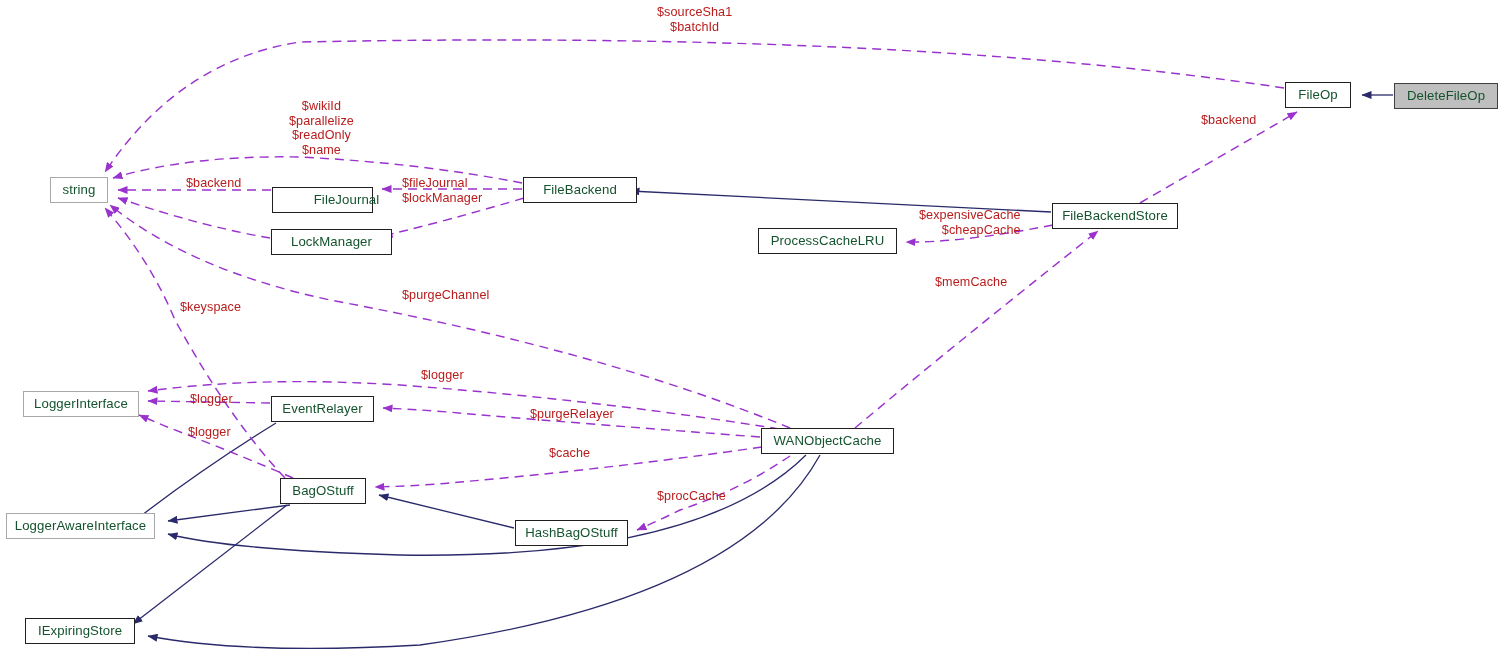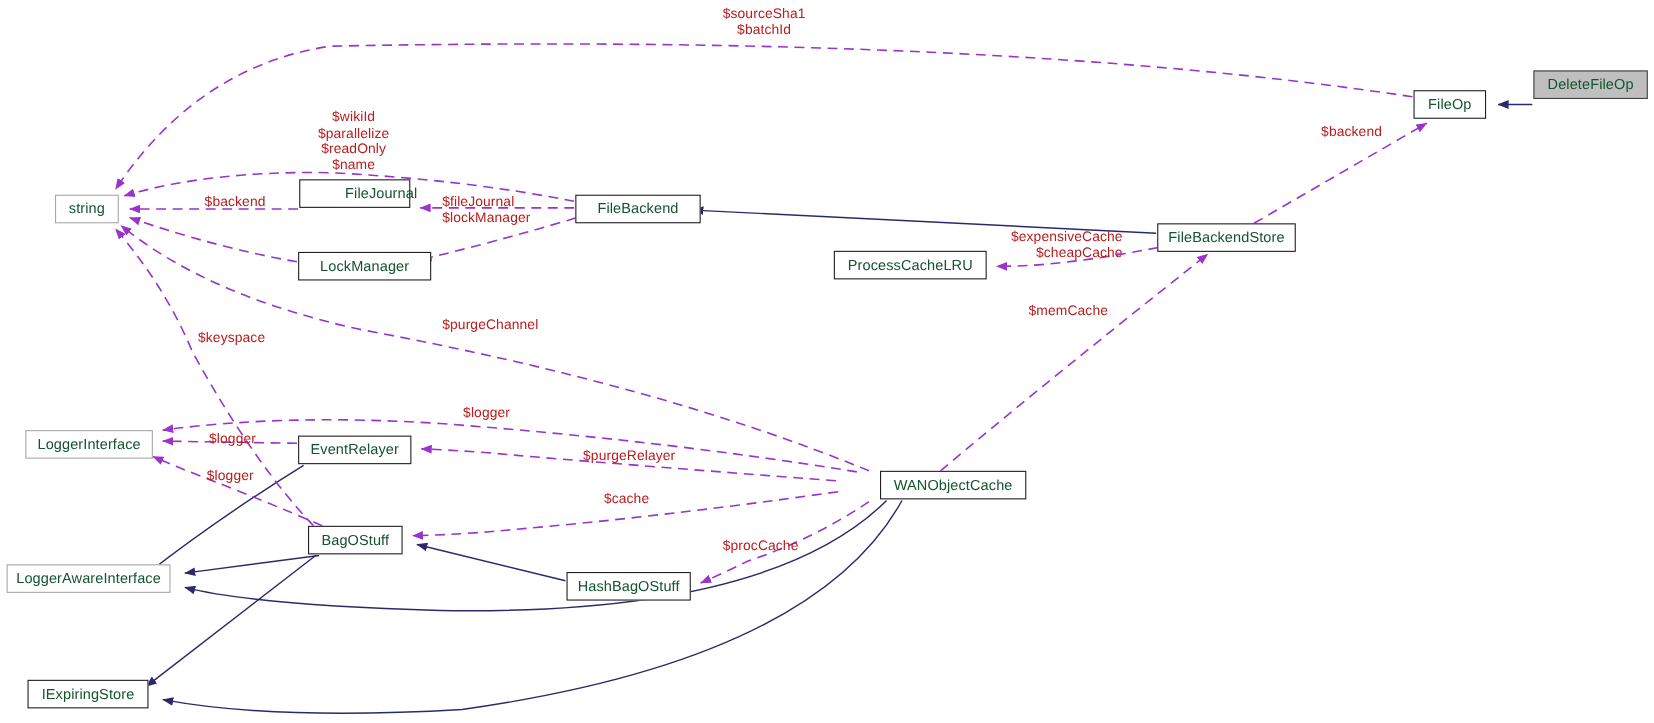--- a/index.html
+++ b/index.html
@@ -101,21 +101,21 @@
       <path d="M760,437 Q600,425 470,414 Q430,410 383,408"></path>
       <path d="M762,447 Q600,470 460,482 Q420,486 375,487"></path>
       <path d="M790,456 Q740,490 680,510 Q660,520 637,530"></path>
     </g>
   </svg>
 
   <div class="node ext" style="left:50px;top:177px;width:58px;">
     <span>string</span>
   </div>
 
-  <div class="node solidbox" style="left:272px;top:163px;width:101px;padding-left:48px;">
+  <div class="node solidbox" style="left:272px;top:187px;width:101px;padding-left:48px;">
     <span>FileJournal</span>
   </div>
 
   <div class="node solidbox" style="left:271px;top:229px;width:121px;">
     <span>LockManager</span>
   </div>
 
   <div class="node solidbox" style="left:523px;top:177px;width:114px;">
     <span>FileBackend</span>
   </div>
@@ -125,33 +125,33 @@
   </div>
 
   <div class="node solidbox" style="left:1052px;top:203px;width:126px;">
     <span>FileBackendStore</span>
   </div>
 
   <div class="node solidbox" style="left:1285px;top:82px;width:66px;">
     <span>FileOp</span>
   </div>
 
-  <div class="node current" style="left:1394px;top:64px;width:104px;">
+  <div class="node current" style="left:1394px;top:83px;width:104px;">
     <span>DeleteFileOp</span>
   </div>
 
   <div class="node ext" style="left:23px;top:391px;width:116px;">
     <span>LoggerInterface</span>
   </div>
 
   <div class="node solidbox" style="left:271px;top:396px;width:103px;">
     <span>EventRelayer</span>
   </div>
 
-  <div class="node solidbox" style="left:761px;top:428px;width:133px;margin-left:39px;">
+  <div class="node solidbox" style="left:761px;top:428px;width:133px;">
     <span>WANObjectCache</span>
   </div>
 
   <div class="node solidbox" style="left:280px;top:478px;width:86px;">
     <span>BagOStuff</span>
   </div>
 
   <div class="node ext" style="left:6px;top:513px;width:149px;">
     <span>LoggerAwareInterface</span>
   </div>

